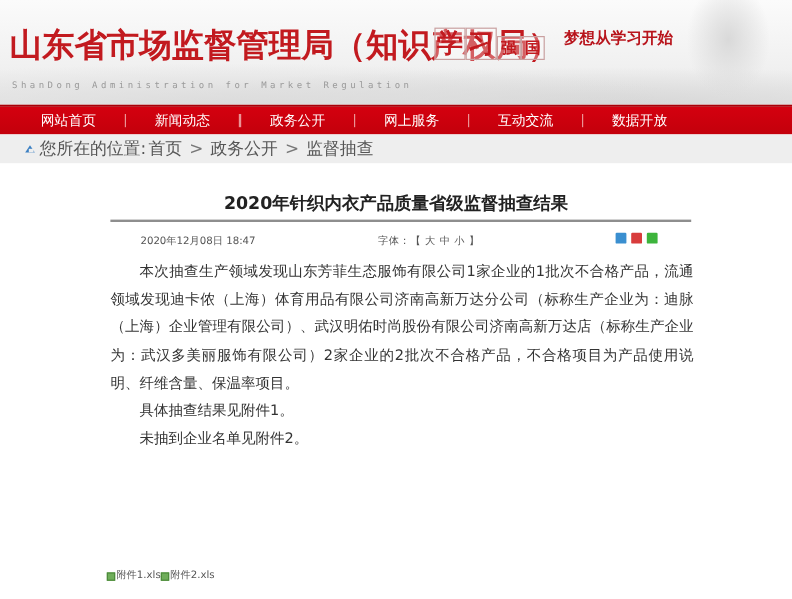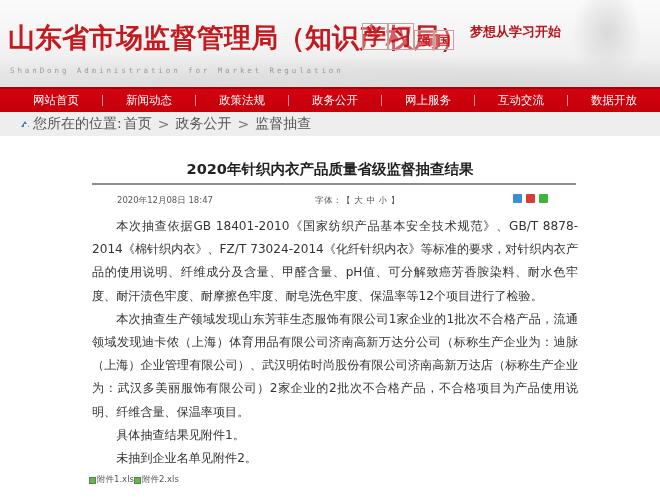--- a/index.html
+++ b/index.html
@@ -66,21 +66,20 @@
     <span class="small">国</span>
   </div>
   <div class="slogan1">梦想从学习开始</div>
 </div>
 
 <div class="nav">
   <span class="nav-item">网站首页</span>
   <span class="nav-sep"></span>
   <span class="nav-item">新闻动态</span>
   <span class="nav-sep"></span>
-  <span class="nav-item">政策法规</span>
   <span class="nav-sep"></span>
   <span class="nav-item">政务公开</span>
   <span class="nav-sep"></span>
   <span class="nav-item">网上服务</span>
   <span class="nav-sep"></span>
   <span class="nav-item">互动交流</span>
   <span class="nav-sep"></span>
   <span class="nav-item">数据开放</span>
 </div>
 
@@ -98,21 +97,20 @@
   <div class="title">2020年针织内衣产品质量省级监督抽查结果</div>
   <div class="rule"></div>
   <div class="meta-date">2020年12月08日 18:47</div>
   <div class="meta-font">字体：【 大 中 小 】</div>
   <div class="share">
     <span class="qzone"></span>
     <span class="weibo"></span>
     <span class="wechat"></span>
   </div>
   <div class="body">
-    <p>本次抽查依据GB 18401-2010《国家纺织产品基本安全技术规范》、GB/T 8878-2014《棉针织内衣》、FZ/T 73024-2014《化纤针织内衣》等标准的要求，对针织内衣产品的使用说明、纤维成分及含量、甲醛含量、pH值、可分解致癌芳香胺染料、耐水色牢度、耐汗渍色牢度、耐摩擦色牢度、耐皂洗色牢度、保温率等12个项目进行了检验。</p>
     <p>本次抽查生产领域发现山东芳菲生态服饰有限公司1家企业的1批次不合格产品，流通领域发现迪卡侬（上海）体育用品有限公司济南高新万达分公司（标称生产企业为：迪脉（上海）企业管理有限公司）、武汉明佑时尚股份有限公司济南高新万达店（标称生产企业为：武汉多美丽服饰有限公司）2家企业的2批次不合格产品，不合格项目为产品使用说明、纤维含量、保温率项目。</p>
     <p>具体抽查结果见附件1。</p>
     <p>未抽到企业名单见附件2。</p>
   </div>
   <div class="attach">
     <span class="xls-icon"></span>
     <span>附件1.xls</span>
     <span class="xls-icon"></span>
     <span>附件2.xls</span>
   </div>

